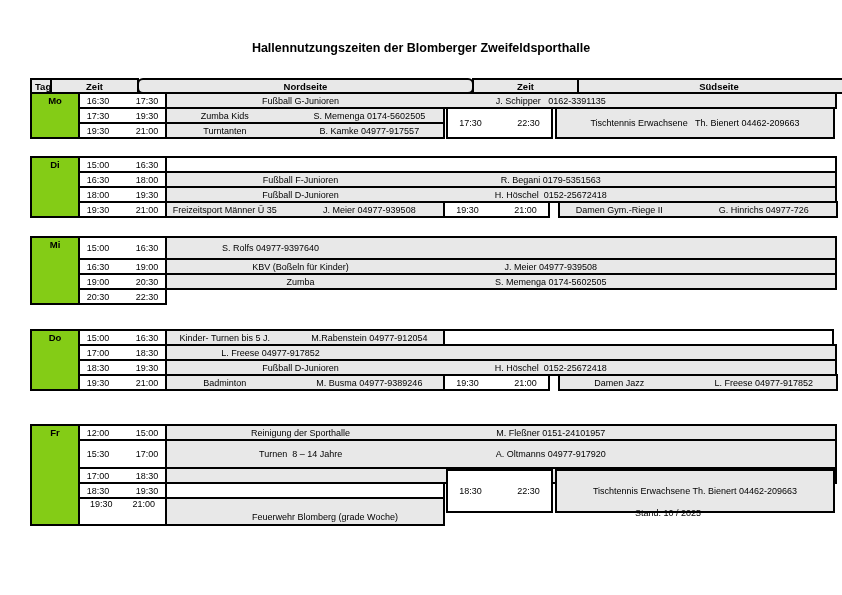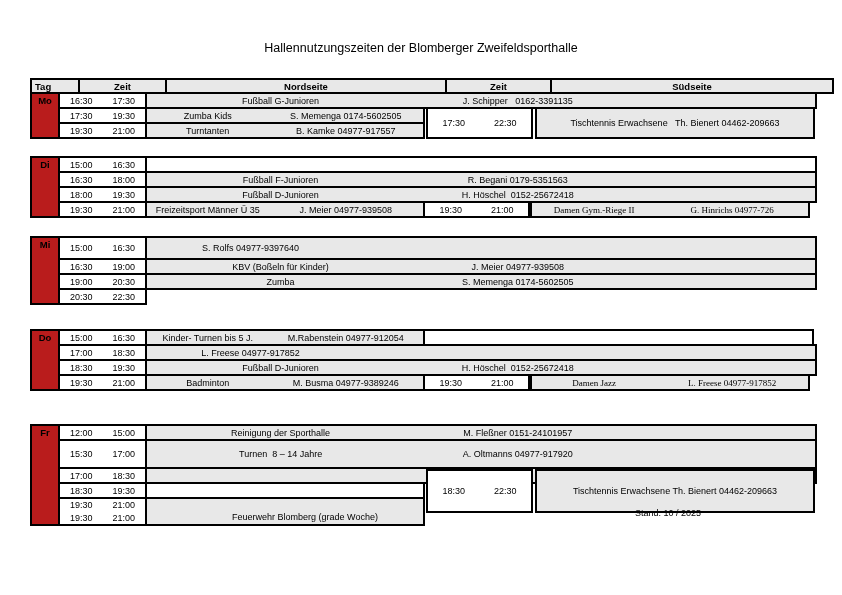--- a/index.html
+++ b/index.html
@@ -1,55 +1,55 @@
 <!DOCTYPE html>
 <html><head>
 <meta charset="utf-8">
 <style>
   html,body{margin:0;padding:0;background:#ffffff;}
   .page{position:relative;width:842px;height:595px;background:#ffffff;overflow:hidden;
         font-family:"Liberation Sans", sans-serif;color:#000;}
   .title{position:absolute;top:41px;left:0;width:842px;text-align:center;
-         font-weight:normal;font-size:12.5px;}
+         font-weight:bold;font-size:12.5px;}
   
   .tbl-header{position:absolute;left:30px;top:78px;display:flex;}
   .hcell{border:2px solid #000;background:#e8e8e8;font-weight:bold;font-size:9.5px;
          display:flex;align-items:center;justify-content:center;height:16px;
          box-sizing:border-box;white-space:pre;}
   .hcell + .hcell{margin-left:-2px;}
-  .h-tag{width:50px;justify-content:flex-start;padding-left:3px;box-sizing:border-box;}
+  .h-tag{width:22px;justify-content:flex-start;padding-left:3px;box-sizing:border-box;}
   .h-zeit{width:89px;}
-  .h-nord{width:282px;}
+  .h-nord{width:337px;border-radius:6px;}
   .h-zeit2{width:107px;}
   .h-sued{width:284px;}
   
   .block{position:absolute;left:30px;display:flex;align-items:stretch;}
-  .daycol{width:30px;border:2px solid #000;background:#b91c1c;font-weight:bold;
+  .daycol{width:50px;border:2px solid #000;background:#84cc16;font-weight:bold;
           font-size:9.5px;box-sizing:border-box;display:flex;justify-content:center;
           align-items:flex-start;padding-top:1px;}
   .rows{display:flex;flex-direction:column;margin-left:-2px;position:relative;}
   .row{display:flex;}
   .row + .row{margin-top:-2px;}
   .cell{border:2px solid #000;box-sizing:border-box;display:flex;align-items:center;
-        font-size:9px;background:#ffffff;overflow:hidden;}
+        font-size:9px;background:#ffffff;overflow:hidden;gap:13px;}
   .cell + .cell{margin-left:-2px;}
   .cell span{white-space:pre;}
   .gray{background:#e8e8e8;}
   .c-zeit{width:89px;}
   .c-zeit .t{width:50%;text-align:center;}
   .c-full{width:672px;}
   .c-full .act{width:40%;text-align:center;}
   .c-full .con{width:31%;text-align:center;}
   .c-full.center1{justify-content:center;}
   .c-north{width:280px;}
   .c-north .act{width:44%;text-align:center;}
   .c-north .con{width:56%;text-align:center;}
   .c-szeit{width:107px;}
   .c-szeit .t{width:50%;text-align:center;}
-  .cell + .cell.c-south{margin-left:0;font-family:Liberation Serif, serif;}
+  .cell + .cell.c-south{margin-left:8px;}
   .c-south{width:280px;}
   .c-south .act{width:45%;text-align:center;}
   .c-south .con{width:55%;text-align:center;}
   .c-wide-empty{width:391px;}
   .c-bottom{align-items:flex-end;justify-content:center;padding-bottom:2px;padding-left:40px;}
   .c-zeit2{flex-direction:column;justify-content:space-around;align-items:stretch;}
   .c-zeit2 .trow{display:flex;width:100%;}
   .c-zeit2 .t{width:50%;text-align:center;}
   
   .south-box{position:absolute;left:368px;display:flex;}

